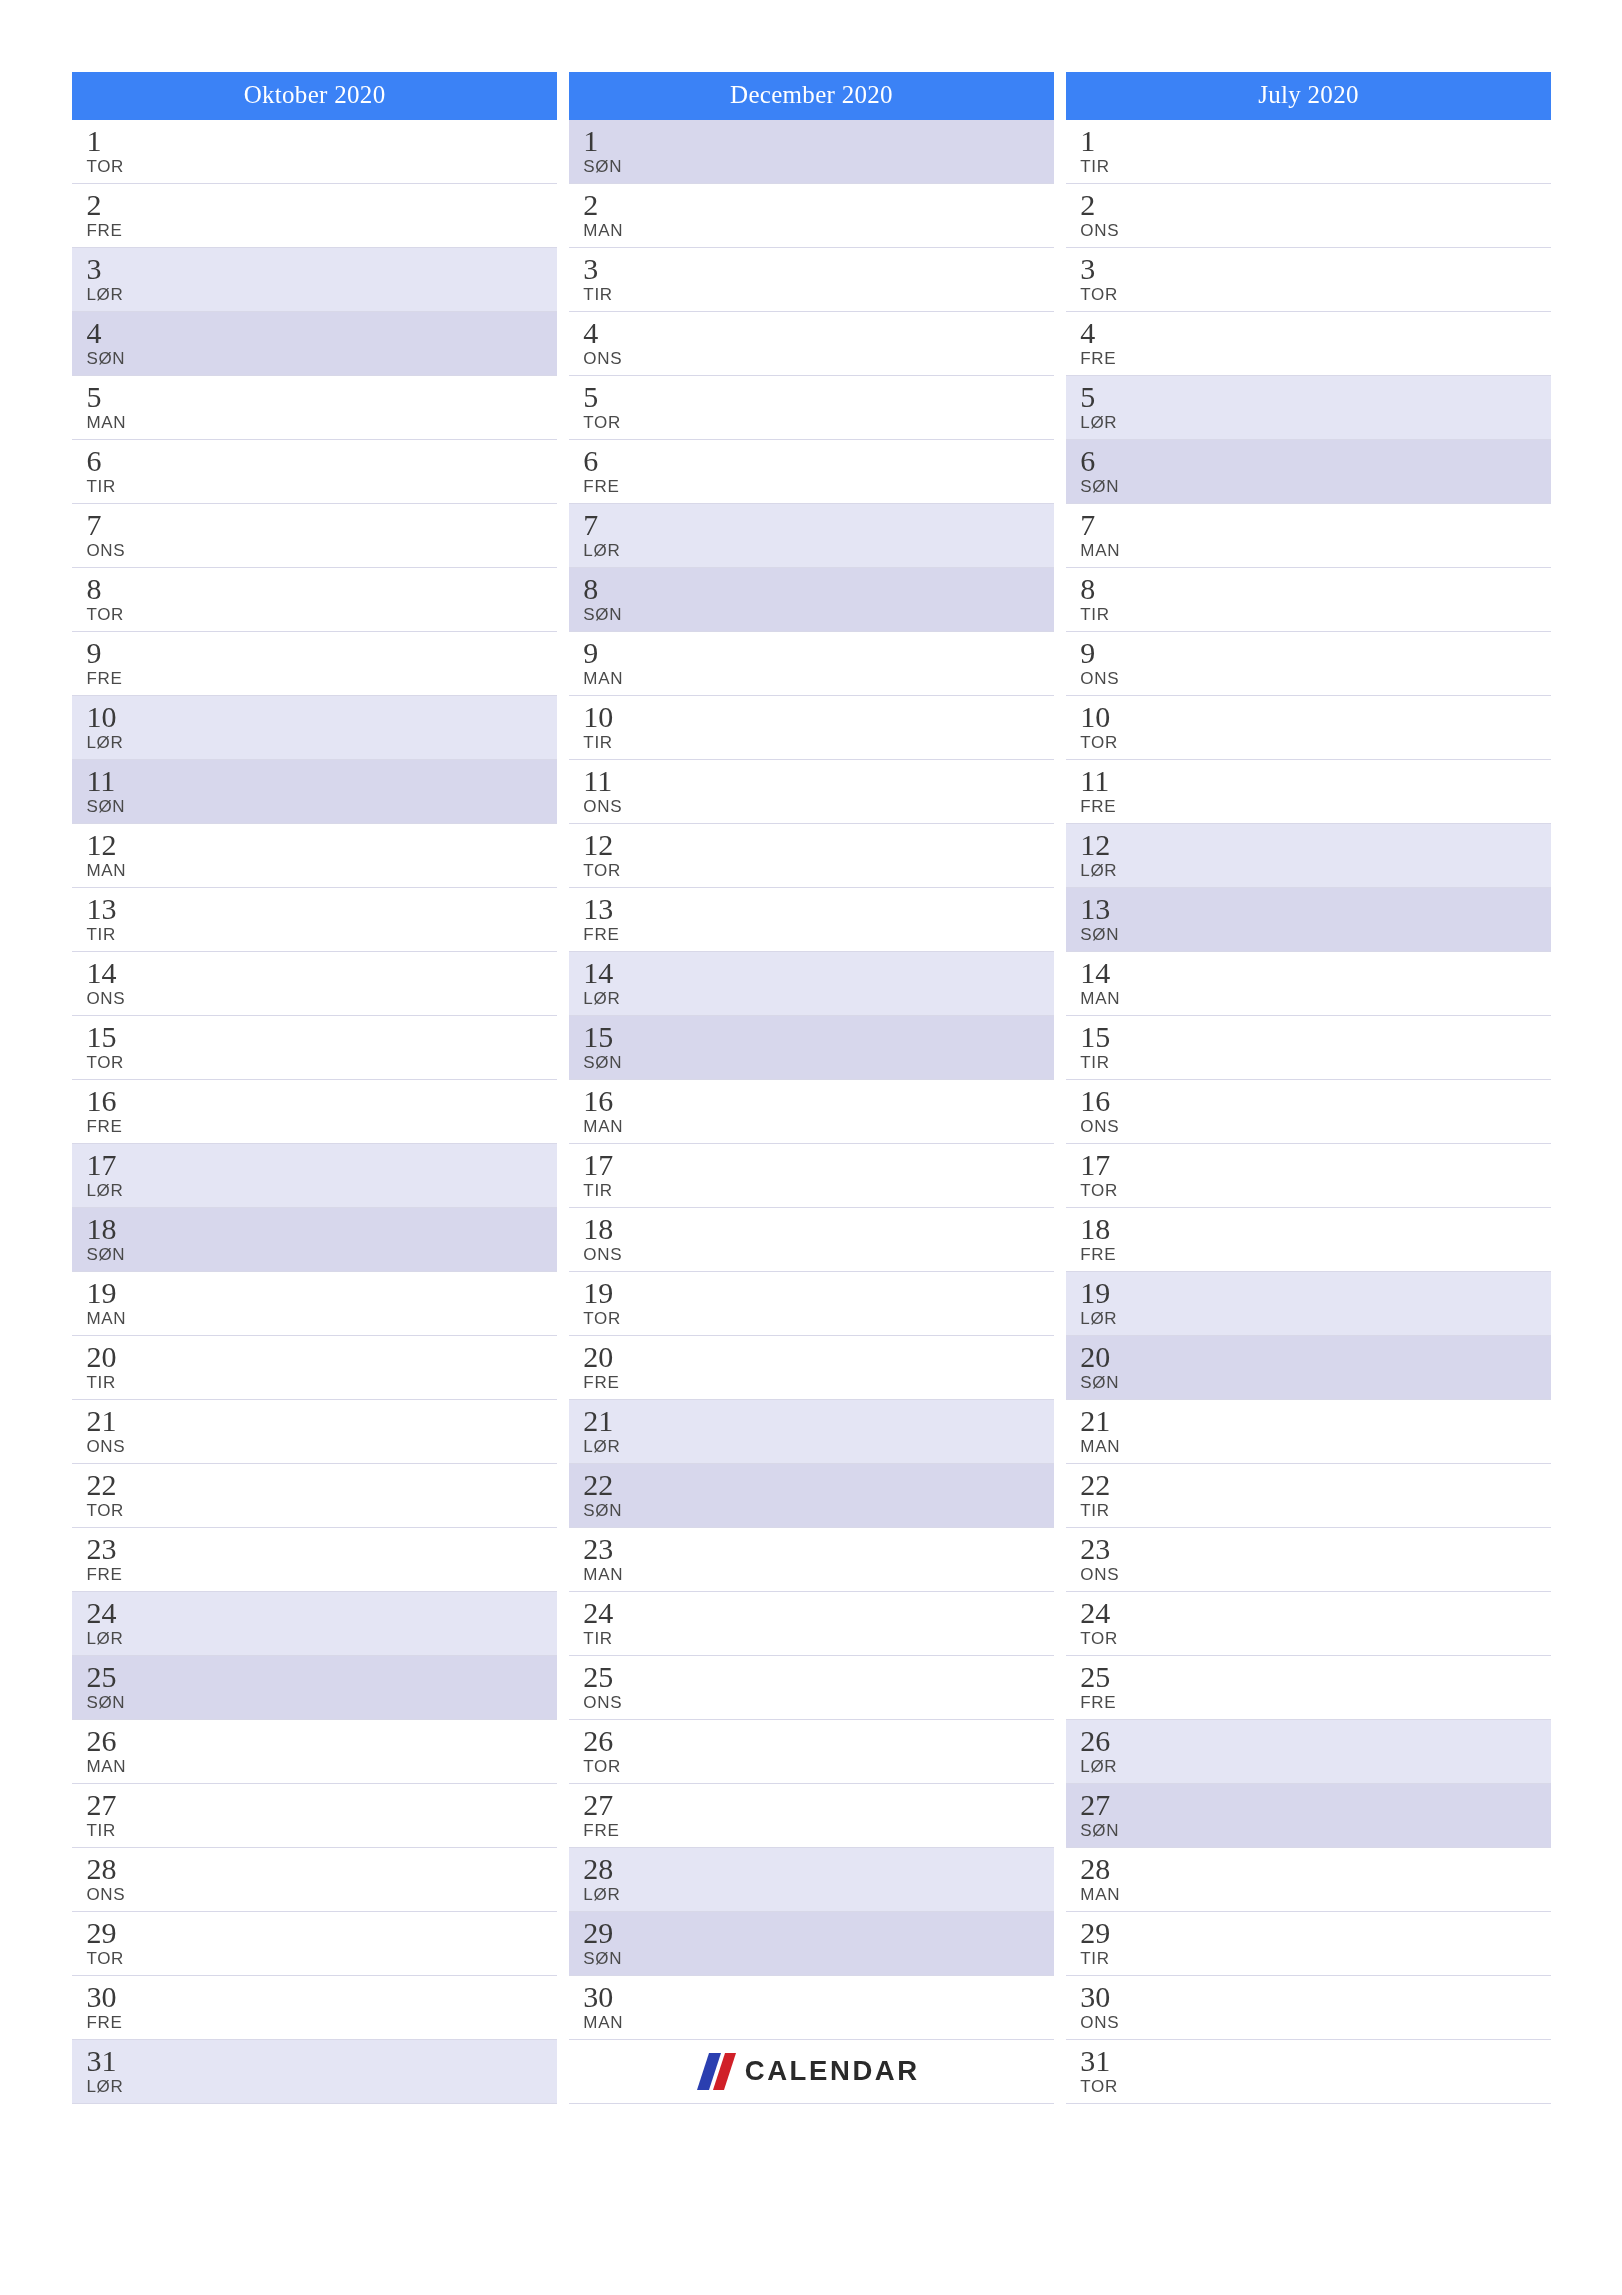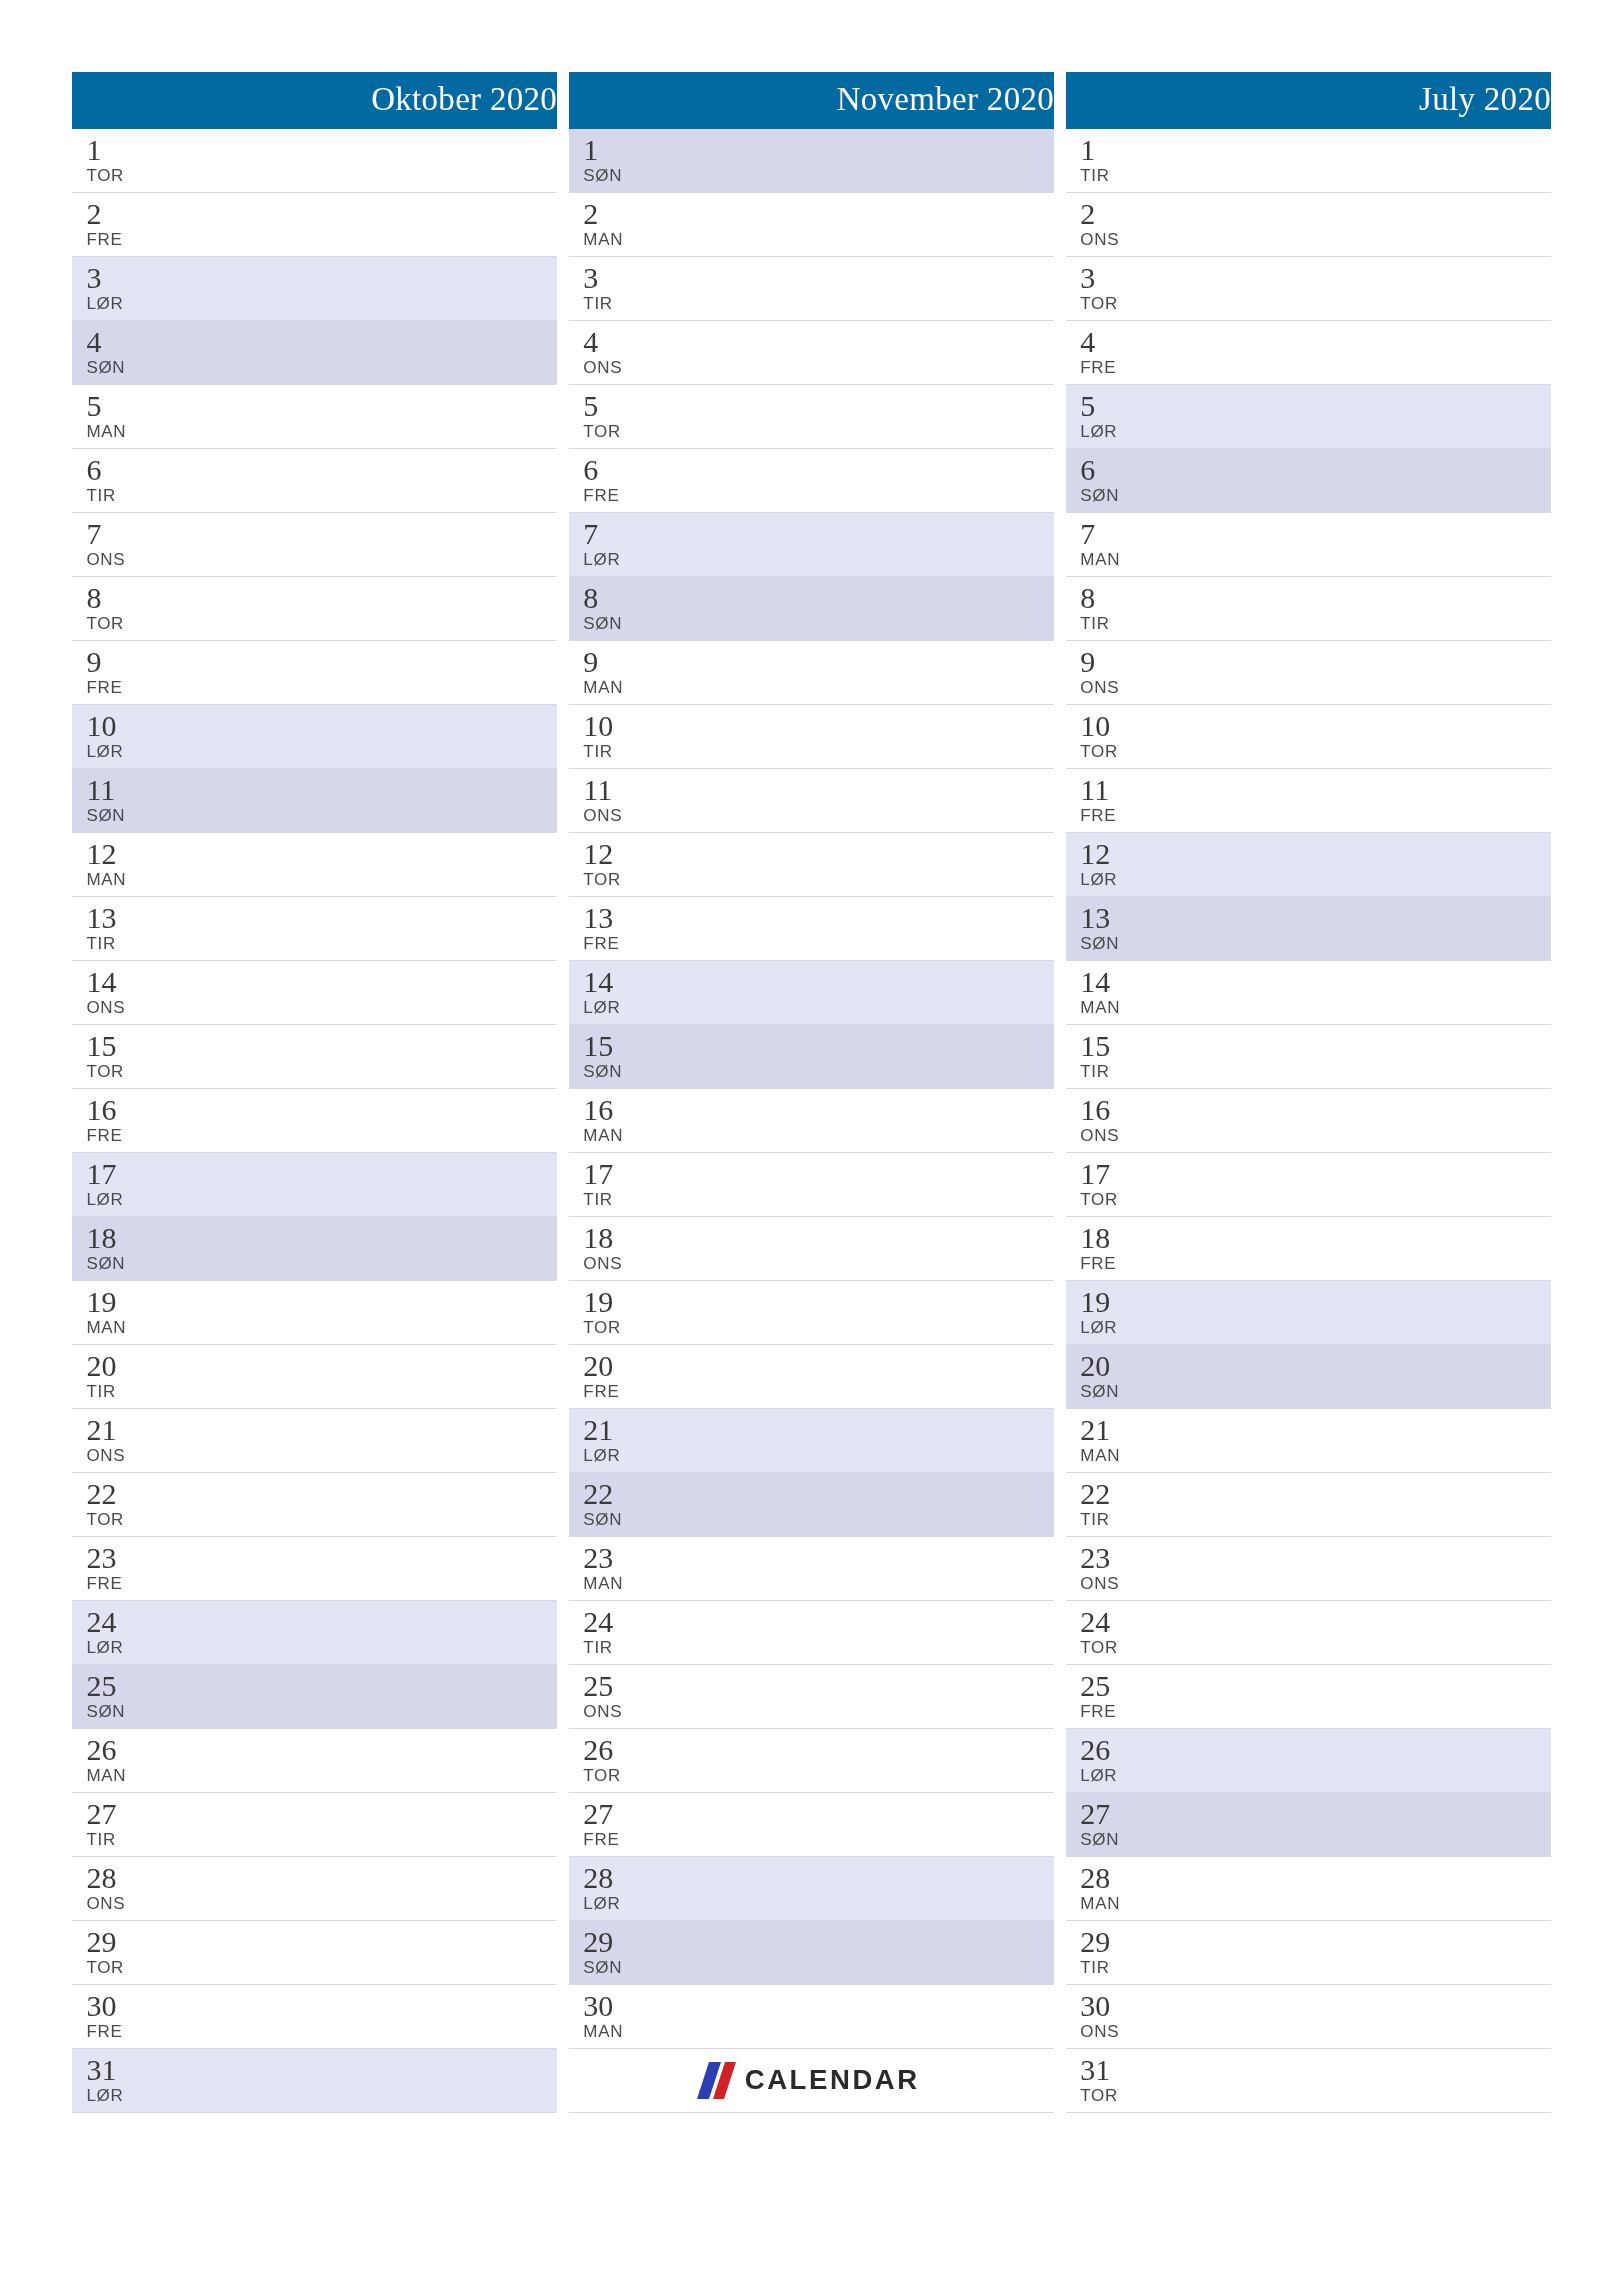--- a/index.html
+++ b/index.html
@@ -14,24 +14,24 @@
     display: flex;
     gap: 11.8px;
     width: 100%;
   }
   .month-column {
     flex: 1;
     display: flex;
     flex-direction: column;
   }
   .month-header {
-    background: #0369a1;
+    background: #3b82f6;
     color: #ffffff;
-    text-align: right;
-    font-size: 33px;
+    text-align: center;
+    font-size: 25px;
     font-weight: 400;
     padding: 9.2px 0 10.5px 0;
     letter-spacing: 0.3px;
   }
   .day-cell {
     border-bottom: 0.7px solid #d8d8e8;
     padding: 5.2px 10.5px 3.9px 14.4px;
     height: 64px;
     display: flex;
     flex-direction: column;
@@ -205,21 +205,21 @@
       <div class="day-cell weekday">
         <div class="day-num">30</div>
         <div class="day-abbr">FRE</div>
       </div>
       <div class="day-cell sat">
         <div class="day-num">31</div>
         <div class="day-abbr">LØR</div>
       </div>
     </div>
     <div class="month-column">
-      <div class="month-header">November 2020</div>
+      <div class="month-header">December 2020</div>
       <div class="day-cell sun">
         <div class="day-num">1</div>
         <div class="day-abbr">SØN</div>
       </div>
       <div class="day-cell weekday">
         <div class="day-num">2</div>
         <div class="day-abbr">MAN</div>
       </div>
       <div class="day-cell weekday">
         <div class="day-num">3</div>

